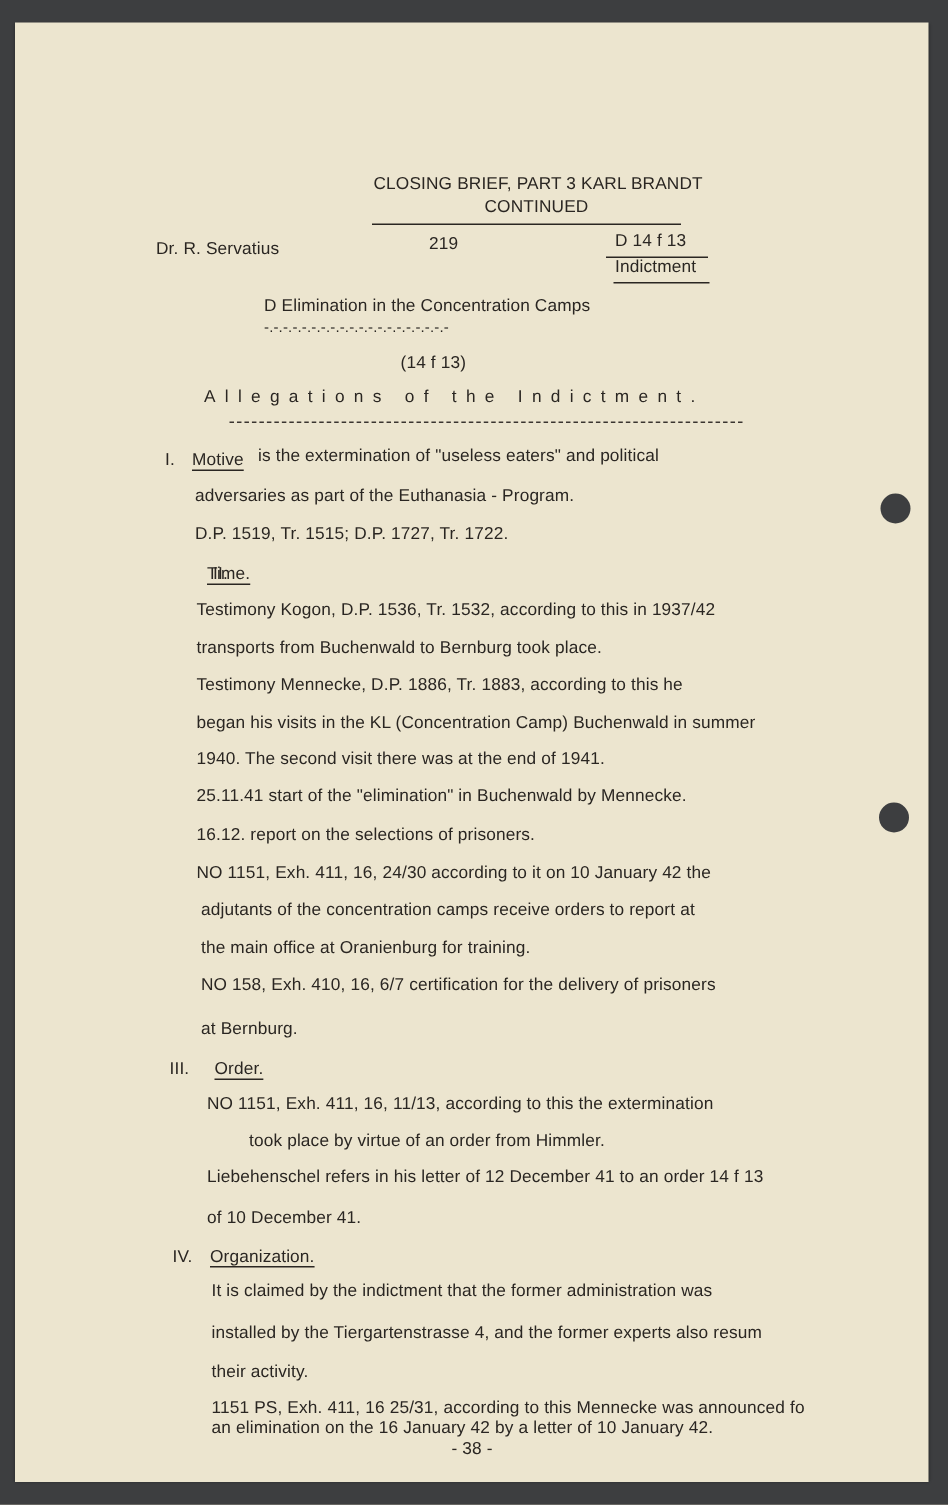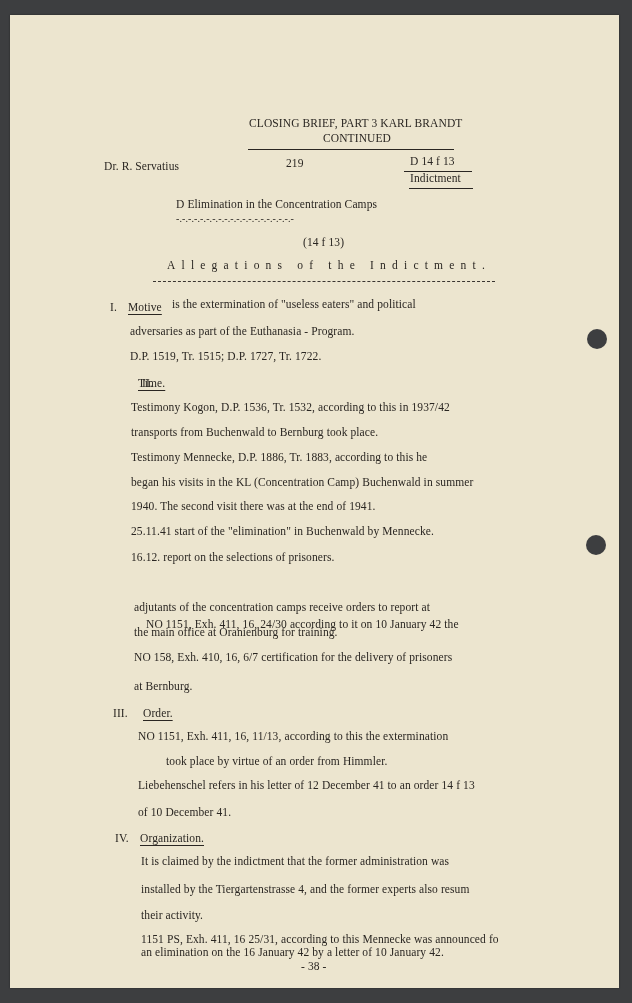--- a/index.html
+++ b/index.html
@@ -21,21 +21,21 @@
     }
     .punch {
       position: absolute;
       width: 20px;
       height: 20px;
       border-radius: 50%;
       background: #3d3e40;
     }
     .t {
       position: absolute;
-      font-family: Liberation Serif, serif;
+      font-family: Liberation Sans, sans-serif;
       font-size: 11.5px;
       color: #2a2622;
       white-space: nowrap;
       letter-spacing: 0.1px;
     }
     .u { text-decoration: underline; text-underline-offset: 3px; }
     .rule {
       position: absolute;
       height: 0;
       border-top: 1.5px solid #2a2622;
@@ -61,40 +61,40 @@
 
 <div class="t" style="left:104px; top:160px;">Dr. R. Servatius</div>
 <div class="t" style="left:286px; top:157px;">219</div>
 <div class="t" style="left:410px; top:155px;">D 14 f 13</div>
 <div class="rule" style="left:404px; top:171px; width:68px;"></div>
 <div class="t" style="left:410px; top:172px;">Indictment</div>
 <div class="rule" style="left:409px; top:188px; width:64px;"></div>
 
 <div class="t" style="left:176px; top:198px;">D Elimination in the Concentration Camps</div>
 <div class="t" style="left:176px; top:213px; font-size:10px;">-.-.-.-.-.-.-.-.-.-.-.-.-.-.-.-.-.-.-.-</div>
-<div class="t" style="left:267px; top:236px;margin-left:36px;">(14 f 13)</div>
-<div class="t spaced" style="left:167px; top:259px;">Allegations of the Indictment.</div>
+<div class="t" style="left:267px; top:236px;">(14 f 13)</div>
+<div class="t spaced" style="left:136px; top:259px;">Allegations of the Indictment.</div>
 <div class="dashrule" style="left:153px; top:281px; width:342px;"></div>
 
 <div class="t" style="left:110px; top:301px;">I.</div>
 <div class="t u" style="left:128px; top:301px;">Motive</div>
 <div class="t" style="left:172px; top:298px;">is the extermination of "useless eaters" and political</div>
 <div class="t" style="left:130px; top:325px;">adversaries as part of the Euthanasia - Program.</div>
 <div class="t" style="left:130px; top:350px;">D.P. 1519, Tr. 1515; D.P. 1727, Tr. 1722.</div>
 
 <div class="t" style="left:110px; top:377px;margin-left:32px;">II.</div>
 <div class="t u" style="left:138px; top:377px;">Time.</div>
 <div class="t" style="left:131px; top:401px;">Testimony Kogon, D.P. 1536, Tr. 1532, according to this in 1937/42</div>
 <div class="t" style="left:131px; top:426px;">transports from Buchenwald to Bernburg took place.</div>
 <div class="t" style="left:131px; top:451px;">Testimony Mennecke, D.P. 1886, Tr. 1883, according to this he</div>
 <div class="t" style="left:131px; top:476px;">began his visits in the KL (Concentration Camp) Buchenwald in summer</div>
 <div class="t" style="left:131px; top:500px;">1940. The second visit there was at the end of 1941.</div>
 <div class="t" style="left:131px; top:525px;">25.11.41 start of the "elimination" in Buchenwald by Mennecke.</div>
 <div class="t" style="left:131px; top:551px;">16.12. report on the selections of prisoners.</div>
-<div class="t" style="left:146px; top:576px;margin-top:42px;">NO 1151, Exh. 411, 16, 24/30 according to it on 10 January 42 the</div>
+<div class="t" style="left:131px; top:576px;">NO 1151, Exh. 411, 16, 24/30 according to it on 10 January 42 the</div>
 <div class="t" style="left:134px; top:601px;">adjutants of the concentration camps receive orders to report at</div>
 <div class="t" style="left:134px; top:626px;">the main office at Oranienburg for training.</div>
 <div class="t" style="left:134px; top:651px;">NO 158, Exh. 410, 16, 6/7 certification for the delivery of prisoners</div>
 <div class="t" style="left:134px; top:680px;">at Bernburg.</div>
 
 <div class="t" style="left:113px; top:707px;">III.</div>
 <div class="t u" style="left:143px; top:707px;">Order.</div>
 <div class="t" style="left:138px; top:730px;">NO 1151, Exh. 411, 16, 11/13, according to this the extermination</div>
 <div class="t" style="left:138px; top:755px;margin-left:28px;">took place by virtue of an order from Himmler.</div>
 <div class="t" style="left:138px; top:779px;">Liebehenschel refers in his letter of 12 December 41 to an order 14 f 13</div>

